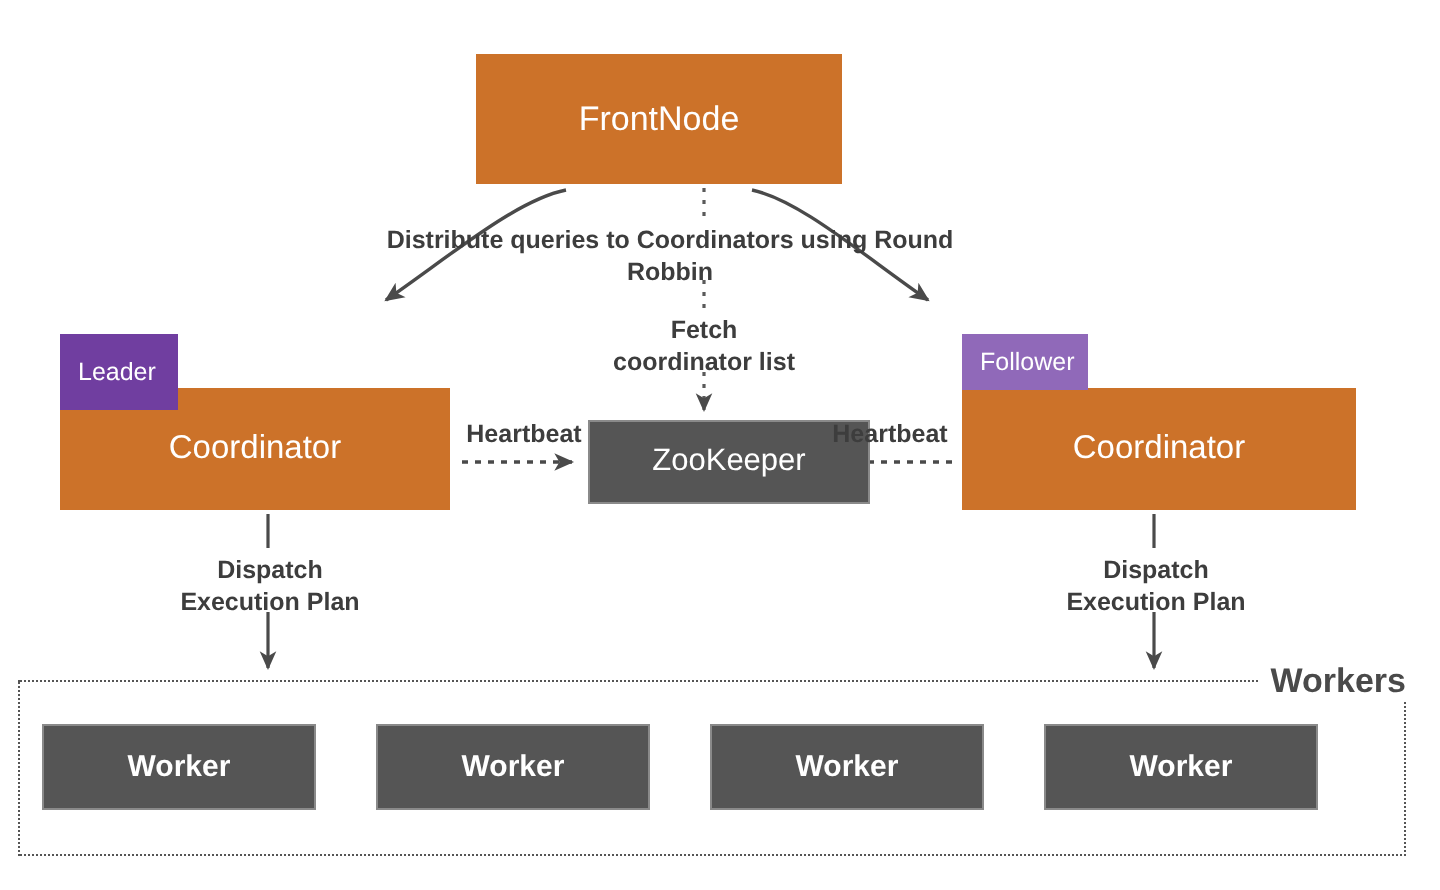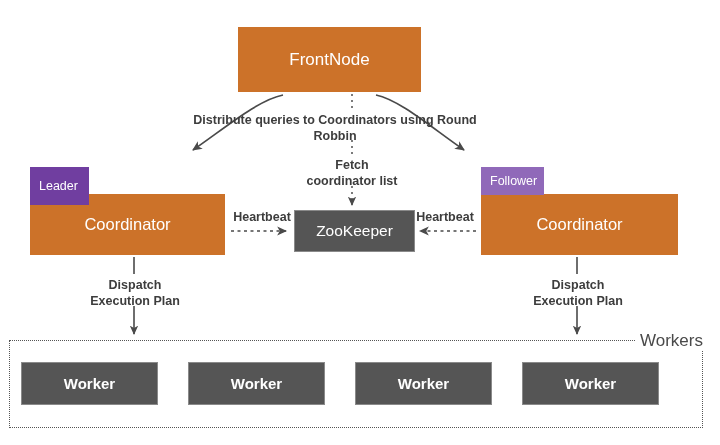--- a/index.html
+++ b/index.html
@@ -88,42 +88,42 @@
   }
   #badge-follower {
     left: 481px;
     top: 167px;
     width: 63px;
     height: 28px;
   }
   #zookeeper {
     left: 294px;
     top: 210px;
-    width: 121px;
+    width: 141px;
     height: 42px;
     font-size: 15.5px;
   }
   #workers-container {
     position: absolute;
     left: 9px;
     top: 340px;
     width: 694px;
     height: 88px;
     border: 1px dotted #555555;
     box-sizing: border-box;
   }
   #workers-label {
     position: absolute;
     right: 12px;
     top: 331px;
     background: #ffffff;
     padding: 0 5px;
     color: #4a4a4a;
     font-size: 17px;
-    font-weight: normal;
+    font-weight: bold;
     z-index: 6;
   }
   .worker {
     top: 362px;
     width: 137px;
     height: 43px;
     font-size: 15px;
     font-weight: bold;
   }
   #worker-0 { left: 21px; }

